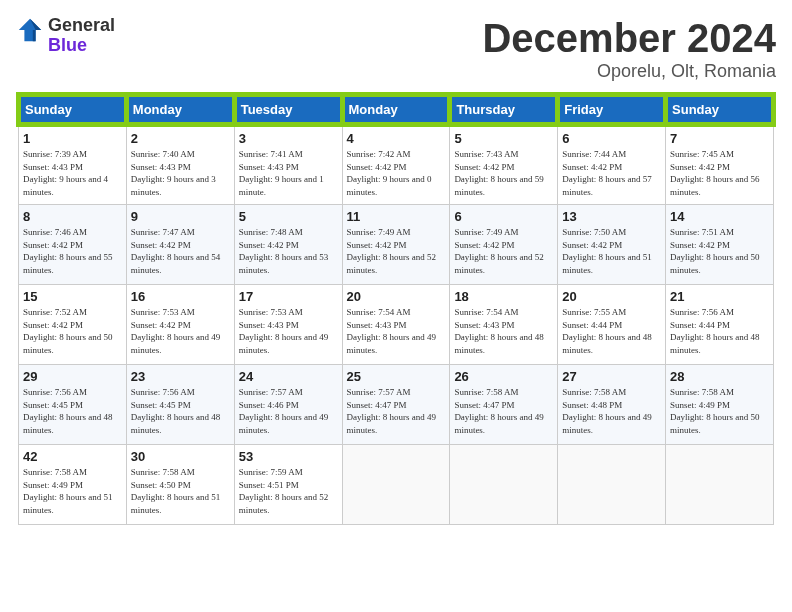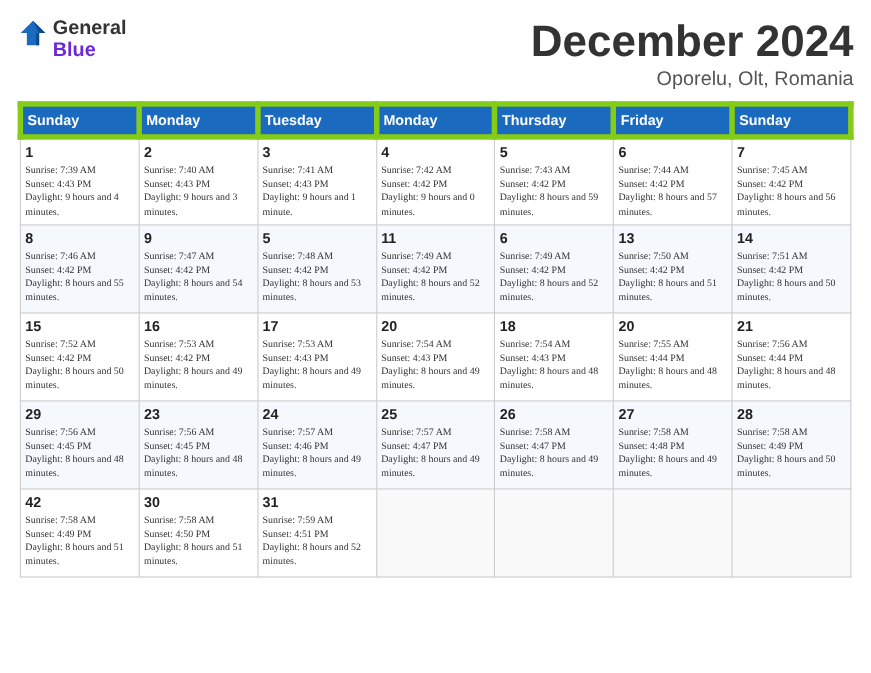--- a/index.html
+++ b/index.html
@@ -371,21 +371,21 @@
         </td>
           <td>
           <span class="day-number">30</span>
           <span class="day-info">
             Sunrise: 7:58 AM<br>
             Sunset: 4:50 PM<br>
             Daylight: 8 hours and 51 minutes.
           </span>
         </td>
           <td>
-          <span class="day-number">31</span>
+          <span class="day-number">53</span>
           <span class="day-info">
             Sunrise: 7:59 AM<br>
             Sunset: 4:51 PM<br>
             Daylight: 8 hours and 52 minutes.
           </span>
         </td>
           <td class="empty-cell"></td>
           <td class="empty-cell"></td>
           <td class="empty-cell"></td>
           <td class="empty-cell"></td>

